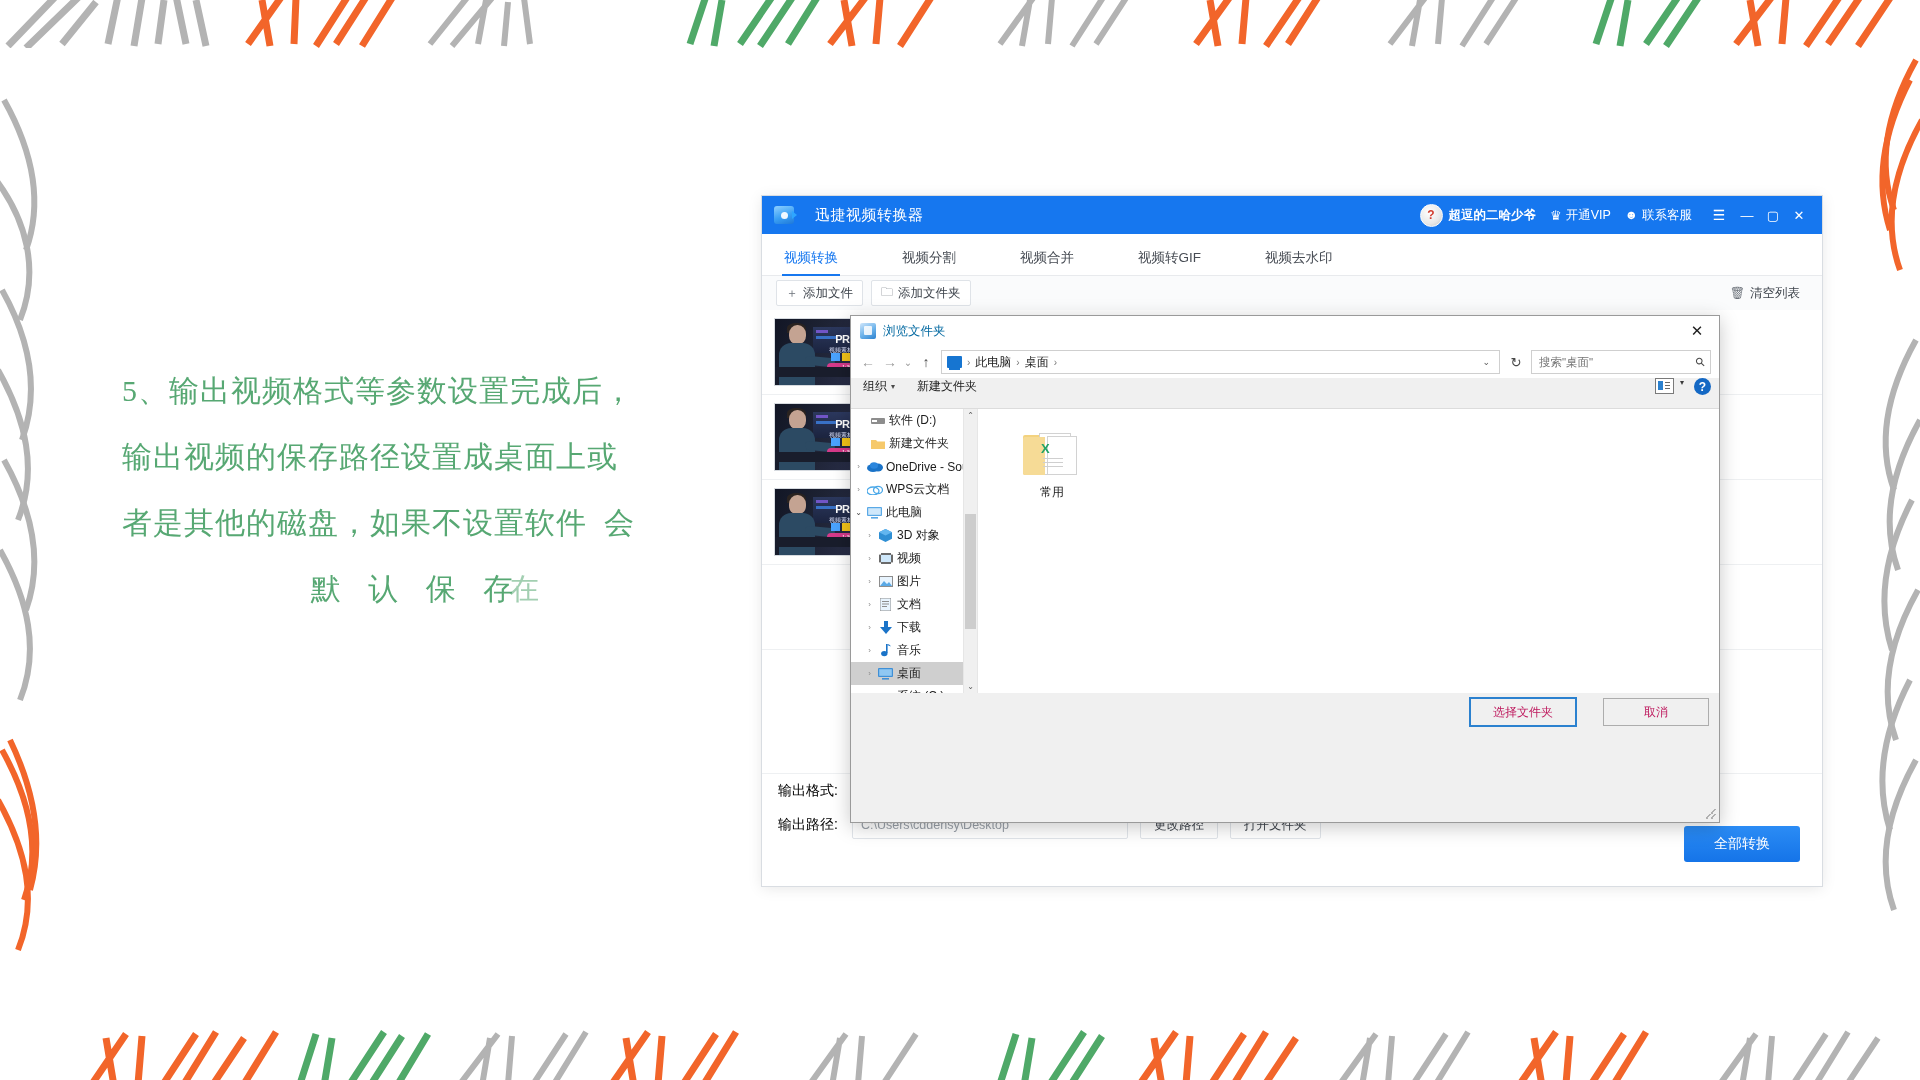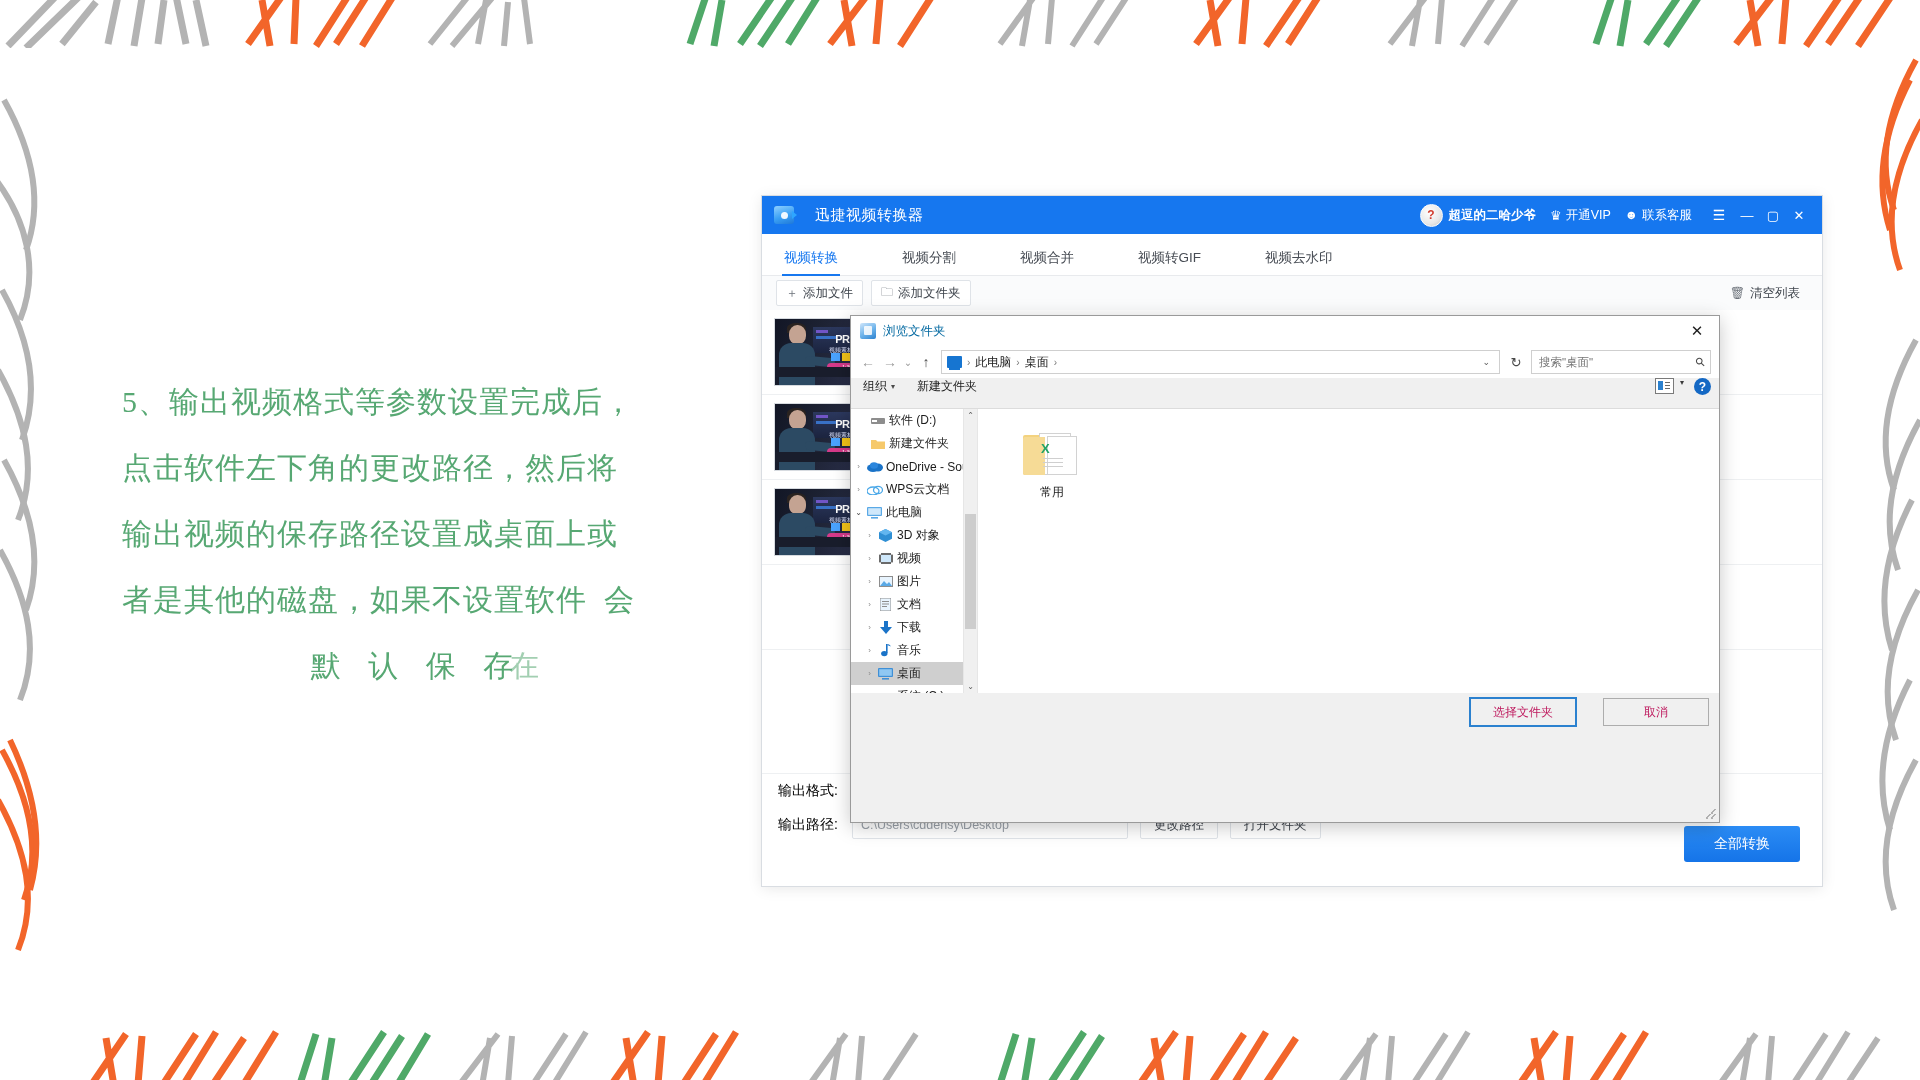--- a/index.html
+++ b/index.html
@@ -12,21 +12,21 @@
 
   
   .deco{position:absolute;pointer-events:none;overflow:hidden;}
   .deco-top{left:0;top:0;width:1920px;height:48px;}
   .deco-bottom{left:0;bottom:0;width:1920px;height:72px;}
   .deco-left{left:0;top:40px;width:70px;height:960px;}
   .deco-right{right:0;top:40px;width:70px;height:960px;}
 
   
   .instruction{
-    position:absolute;left:122px;top:369px;width:620px;
+    position:absolute;left:122px;top:358px;width:620px;
     color:#57a873;
     font-family:"Liberation Serif","DejaVu Serif",serif;
     font-size:30px;line-height:66px;letter-spacing:1px;
   }
   .instruction .ln{display:block;white-space:pre;}
   .instruction .ln-last{text-align:center;letter-spacing:10px;padding-left:10px;}
   .instruction .ghost{position:relative;left:-14px;opacity:.55;}
 
   
   .app{
@@ -364,21 +364,20 @@
       <path d="M62 460 C36 510 26 560 42 610"></path>
       <path d="M68 550 C40 600 28 650 46 700"></path>
       <path d="M60 640 C34 690 24 740 40 790"></path>
       <path d="M66 720 C38 770 26 820 44 870"></path>
     </g>
   </svg>
 </div>
 
 <div class="instruction">
   <span class="ln">5、输出视频格式等参数设置完成后，</span>
-  <span class="ln">点击软件左下角的更改路径，然后将</span>
   <span class="ln">输出视频的保存路径设置成桌面上或</span>
   <span class="ln">者是其他的磁盘，如果不设置软件  会</span>
   <span class="ln ln-last"><span>默 认 保 存</span><span class="ghost">在</span></span>
 </div>
 
 <div class="app">
 
   <div class="titlebar">
     <span class="logo">
         <i></i>

